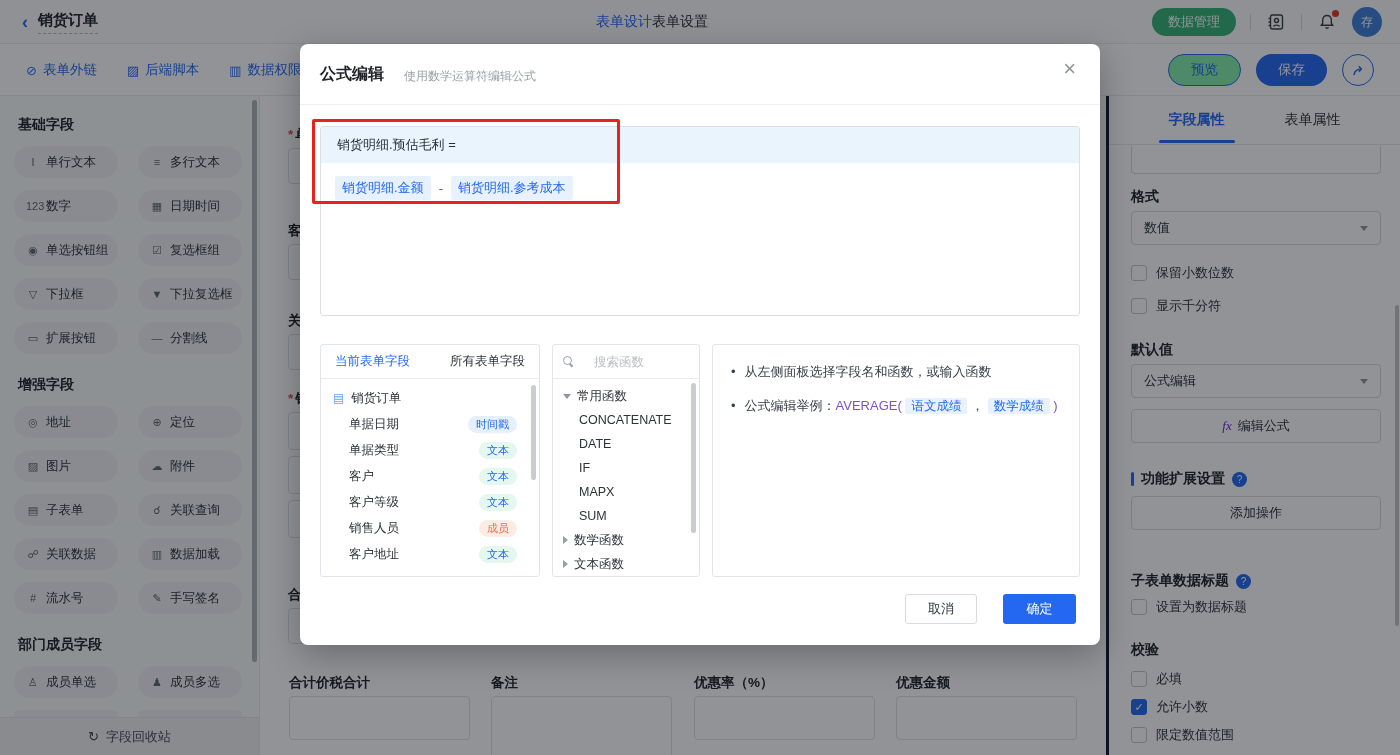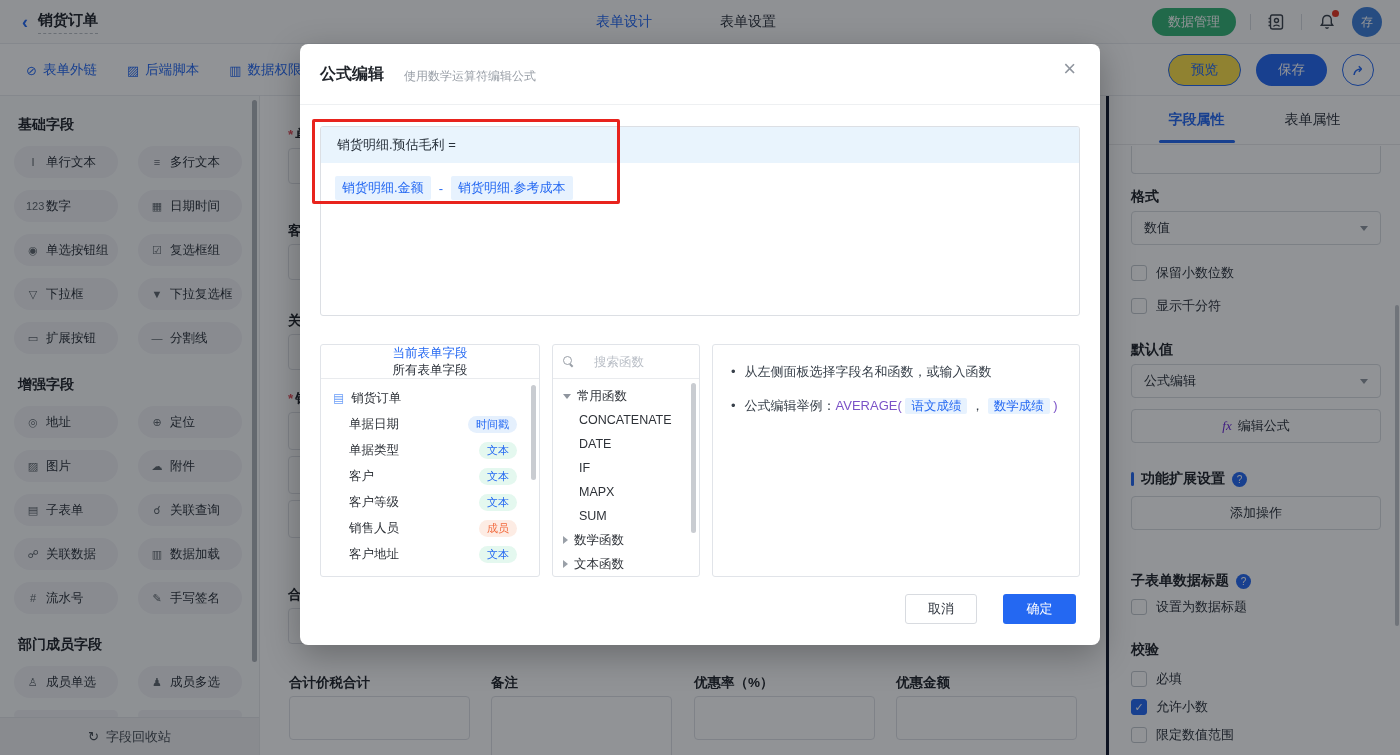--- a/index.html
+++ b/index.html
@@ -5,38 +5,38 @@
   * { margin:0; padding:0; box-sizing:border-box; }
   html,body { width:1400px; height:755px; }
   body { font-family:"Liberation Sans","DejaVu Sans",sans-serif; color:#1f2329; background:#fff; overflow:hidden; }
   .stage { position:relative; width:1400px; height:755px; overflow:hidden; background:#f2f3f5; }
 
   
   .topbar { position:absolute; left:0; top:0; width:1400px; height:44px; background:#fbfbfc; border-bottom:1px solid #e9ebee; z-index:1; }
   .tb-left { position:absolute; left:22px; top:0; height:44px; display:flex; align-items:center; gap:10px; }
   .back { color:#2468f2; font-size:18px; font-weight:bold; cursor:pointer; }
   .tb-title { font-size:15px; font-weight:bold; color:#20242a; border-bottom:1px dashed #b9bdc4; padding-bottom:3px; }
-  .tb-tabs { position:absolute; left:596px; top:0; height:44px; display:flex; align-items:center; gap:68px; }
+  .tb-tabs { position:absolute; left:596px; top:0; height:44px; display:flex; align-items:center; }
   .tb-tab { font-size:14px; color:#2b313a; cursor:pointer; }
   .tb-tab.active { color:#2468f2; }
   .tb-right { position:absolute; right:18px; top:0; height:44px; display:flex; align-items:center; gap:14px; }
   .btn-green { background:#34b376; color:#fff; font-size:13px; border:none; border-radius:14px; height:28px; padding:0 16px; cursor:pointer; }
   .vdiv { width:1px; height:16px; background:#d6d9de; }
   .ticon { width:22px; height:22px; color:#3a4049; display:flex; align-items:center; justify-content:center; }
   .bell-wrap { position:relative; }
   .bell-dot { position:absolute; right:-1px; top:-1px; width:7px; height:7px; border-radius:50%; background:#e8341f; }
   .avatar { width:30px; height:30px; border-radius:50%; background:#3d7fd9; color:#fff; font-size:12px; display:flex; align-items:center; justify-content:center; cursor:pointer; }
 
   
   .toolbar { position:absolute; left:0; top:44px; width:1400px; height:52px; background:#ffffff; border-bottom:1px solid #e9ebee; z-index:1; }
   .tl-links { position:absolute; left:26px; top:0; height:52px; display:flex; align-items:center; gap:30px; }
   .tl-link { display:flex; align-items:center; gap:6px; color:#2468f2; font-size:13.5px; cursor:pointer; white-space:nowrap; }
   .tl-link .gi { font-size:13px; }
   .tl-right { position:absolute; right:26px; top:0; height:52px; display:flex; align-items:center; gap:15px; }
-  .btn-preview { height:32px; padding:0 22px; border-radius:16px; border:1px solid #2468f2; color:#2468f2; background:#fde047; font-size:13.5px; cursor:pointer;text-align:right; }
+  .btn-preview { height:32px; padding:0 22px; border-radius:16px; border:1px solid #2468f2; color:#2468f2; background:#86efac; font-size:13.5px; cursor:pointer;text-align:right; }
   .btn-save { height:32px; padding:0 22px; border-radius:16px; border:none; color:#fff; background:#2468f2; font-size:13.5px; cursor:pointer; }
   .btn-share { width:32px; height:32px; border-radius:50%; border:1px solid #2468f2; background:#fff; color:#2468f2; display:flex; align-items:center; justify-content:center; cursor:pointer; }
 
   
   .sidebar { position:absolute; left:0; top:96px; width:260px; height:659px; background:#fafbfc; border-right:1px solid #e7e9ec; padding:14px 0 0 14px; z-index:1; overflow:hidden; }
   .sec-title { font-size:14px; font-weight:bold; color:#20242a; margin:6px 0 12px 4px; }
   .pill-grid { display:grid; grid-template-columns:104px 104px; gap:12px 20px; margin-bottom:22px; }
   .pill { height:32px; background:#f0f1f4; border-radius:16px; display:flex; align-items:center; padding-left:12px; gap:6px; font-size:12.5px; color:#2b313a; cursor:grab; white-space:nowrap; }
   .pill .gi { font-size:11px; color:#5f666d; width:14px; text-align:center; flex:none; }
   .pill.partial { height:10px; }
@@ -81,21 +81,21 @@
   .m-divider { position:absolute; left:0; top:60px; width:100%; height:1px; background:#eef0f2; }
   .formula-box { position:absolute; left:20px; top:82px; width:760px; height:190px; border:1px solid #dcdfe4; border-radius:3px; overflow:hidden; }
   .formula-head { height:36px; background:#e9f4fd; display:flex; align-items:center; padding:0 16px; font-size:13px; color:#27303a; }
   .formula-body { padding:13px 14px; display:flex; align-items:center; gap:8px; }
   .chip { background:#e7f2fe; color:#2468f2; font-size:13px; padding:3px 7px; border-radius:2px; cursor:pointer; white-space:nowrap; }
   .op { color:#2468f2; font-size:13px; }
   .annot { position:absolute; left:12px; top:75px; width:308px; height:85px; border:3px solid #e8231d; border-radius:2px; z-index:20; pointer-events:none; }
   .m-seclabel { position:absolute; font-size:12px; color:#8f959e;margin-top:28px; }
   .m-box { position:absolute; border:1px solid #e1e4e9; border-radius:3px; background:#fff; overflow:hidden; }
   .vars { left:20px; top:300px; width:220px; height:233px; }
-  .vtabs { height:34px; border-bottom:1px solid #e9ebee; display:flex; align-items:center; justify-content:space-between; padding:0 14px;flex-direction:column; }
+  .vtabs { height:34px; border-bottom:1px solid #e9ebee; display:flex; align-items:center; justify-content:space-between; padding:0 14px; }
   .vtab { font-size:12.5px; color:#2b313a; cursor:pointer; }
   .vtab.active { color:#2468f2; }
   .vlist { padding:6px 0; position:relative; }
   .vrow { height:26px; display:flex; align-items:center; padding:0 22px 0 28px; justify-content:space-between; cursor:pointer; }
   .vrow.root { padding-left:12px; justify-content:flex-start; gap:7px; }
   .vname { font-size:12.5px; color:#2e3238; }
   .doc { color:#6c9ef8; font-size:12px; }
   .badge { font-size:11px; padding:1px 8px; border-radius:9px; white-space:nowrap; }
   .badge.blue { background:#e5f0fd; color:#2468f2; }
   .badge.green { background:#e4f8ef; color:#2468f2; }

